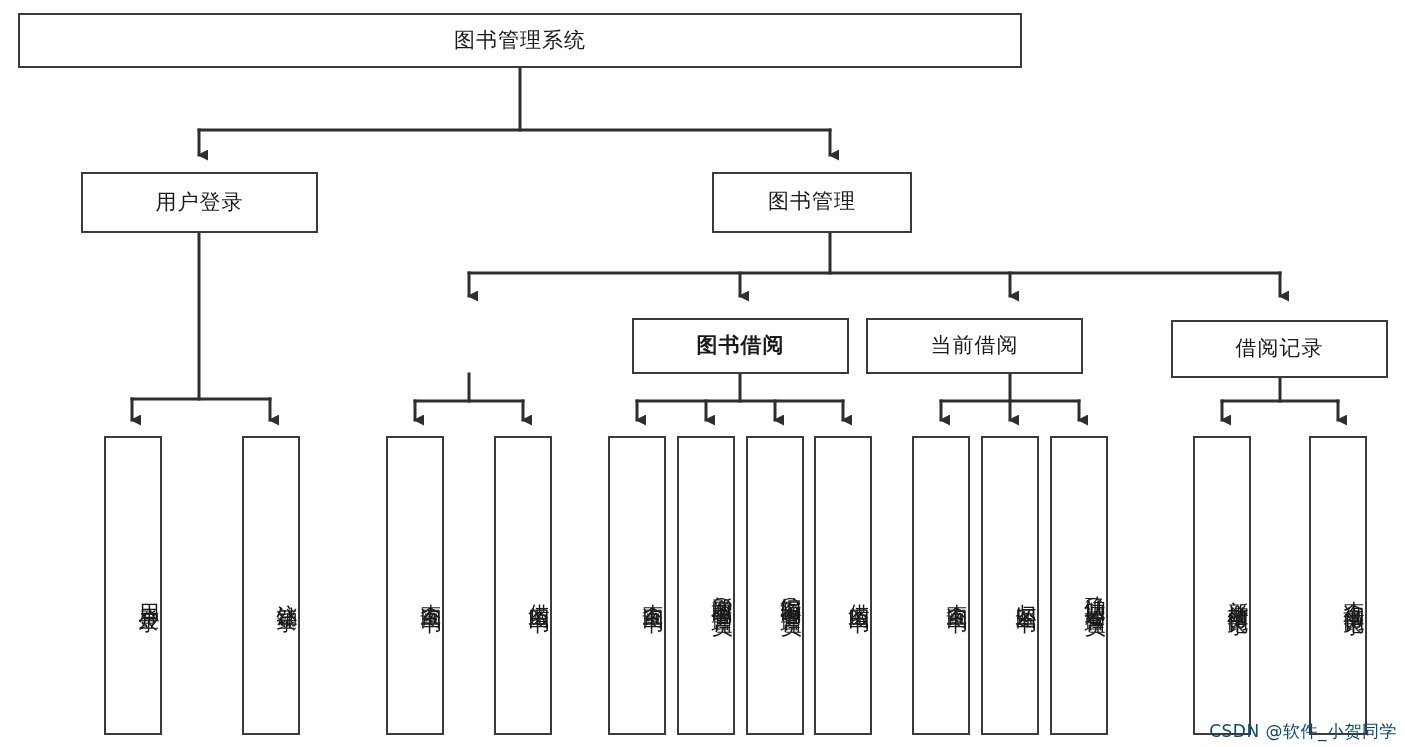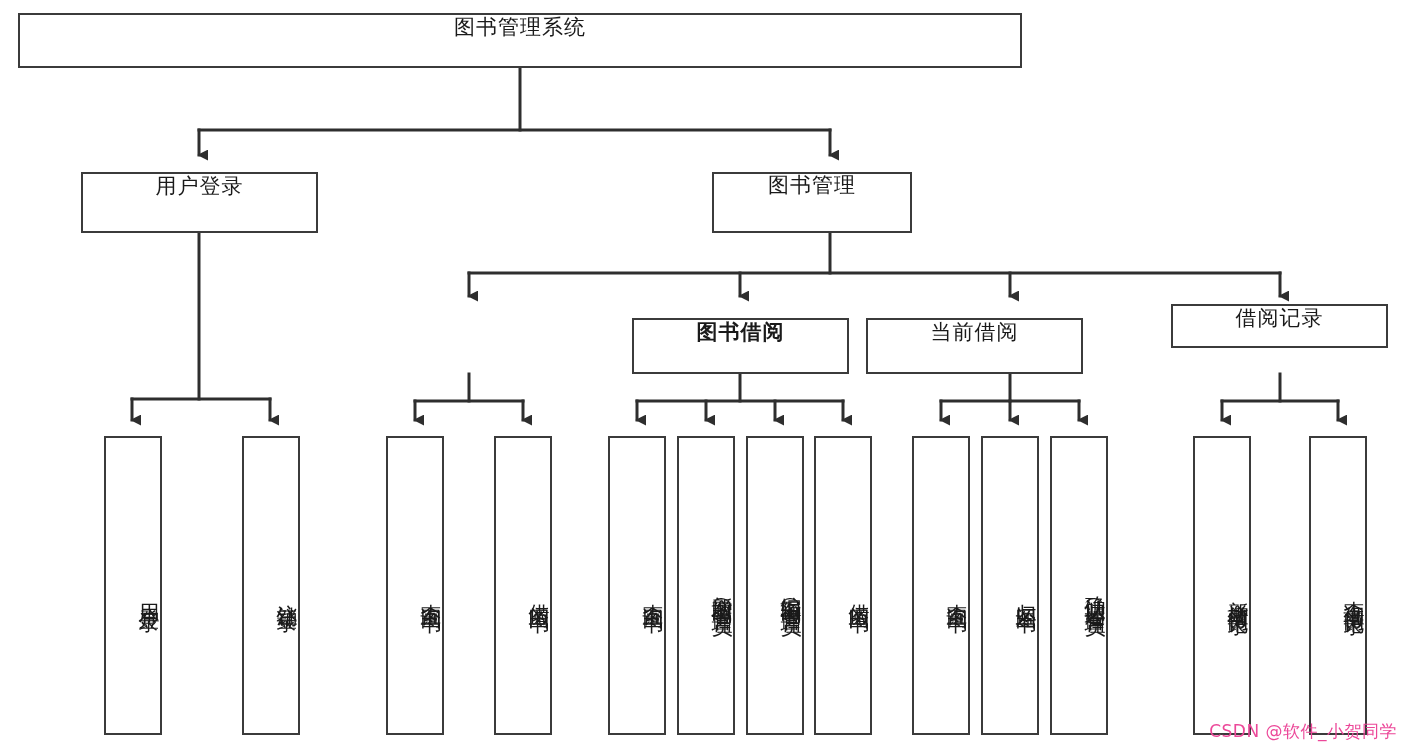--- a/index.html
+++ b/index.html
@@ -24,21 +24,21 @@
     width: 1405px;
     height: 747px;
     pointer-events: none;
   }
   .node {
     position: absolute;
     box-sizing: border-box;
     border: 2px solid #3b3b3b;
     background: #ffffff;
     display: flex;
-    align-items: flex-start;
+    align-items: center;
     justify-content: center;
     color: #1a1a1a;
   }
   .node.horiz {
     font-size: 21px;
     letter-spacing: 1px;
     line-height: 1.2;
   }
   .node.vert {
     writing-mode: vertical-rl;
@@ -54,21 +54,21 @@
     writing-mode: vertical-rl;
     text-orientation: upright;
     display: block;
     white-space: nowrap;
   }
   .watermark {
     position: absolute;
     right: 8px;
     bottom: 4px;
     font-size: 17px;
-    color: #ec4899;
+    color: #0c4a6e;
     letter-spacing: 0.5px;
     white-space: nowrap;
     font-family: "DejaVu Sans", "Liberation Sans", sans-serif;
   }
 </style>
 </head>
 <body>
 
 <div id="canvas">
 
@@ -132,21 +132,21 @@
   <div class="node horiz" style="left:712px; top:172px; width:200px; height:61px;font-family:Liberation Mono, monospace;">
     <span>图书管理</span>
   </div>
 
   <div class="node horiz" style="left:632px; top:318px; width:217px; height:56px;font-weight:bold;">
     <span>图书借阅</span>
   </div>
   <div class="node horiz" style="left:866px; top:318px; width:217px; height:56px;">
     <span>当前借阅</span>
   </div>
-  <div class="node horiz" style="left:1171px; top:304px; width:217px; height:44px;">
+  <div class="node horiz" style="left:1171px; top:320px; width:217px; height:58px;">
     <span>借阅记录</span>
   </div>
 
   <div class="node vert" style="left:104px; top:436px; width:58px; height:299px;">
     <span class="vlabel">用户登录</span>
   </div>
   <div class="node vert" style="left:242px; top:436px; width:58px; height:299px;">
     <span class="vlabel">注销登录</span>
   </div>
 

